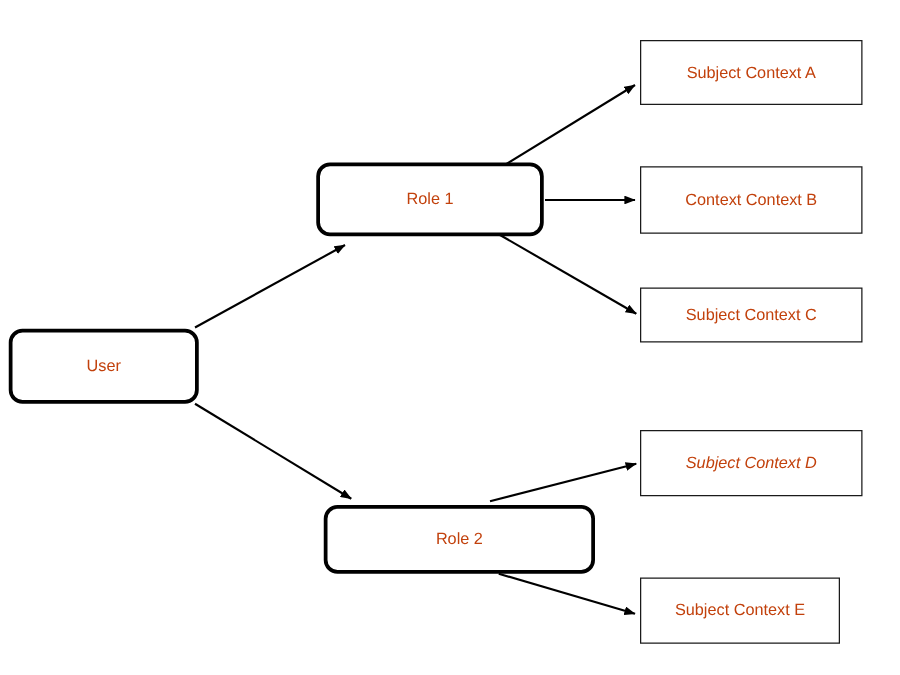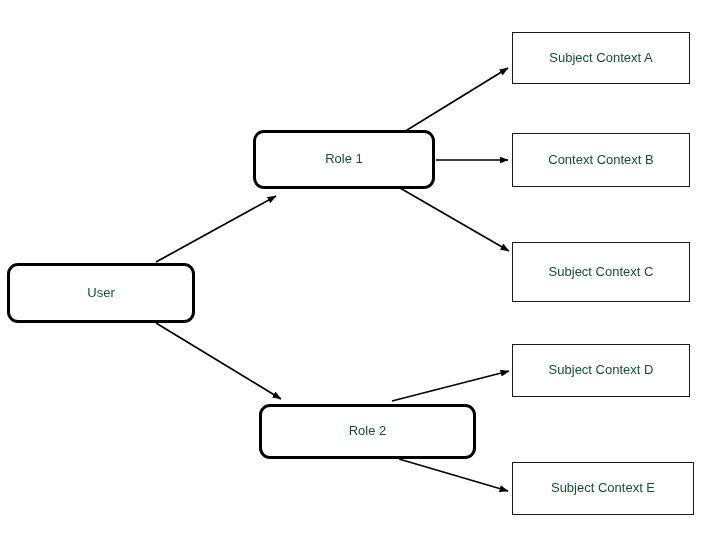--- a/index.html
+++ b/index.html
@@ -22,21 +22,21 @@
     width: 720px;
     height: 540px;
   }
   .node {
     position: absolute;
     box-sizing: border-box;
     display: flex;
     align-items: center;
     justify-content: center;
     background: #ffffff;
-    color: #14532d;
+    color: #c2410c;
     font-family: "Liberation Sans", sans-serif;
     font-size: 13px;
     line-height: 1.1;
     text-align: center;
     z-index: 2;
   }
   .node-actor {
     border: 3px solid #000000;
     border-radius: 11px;
   }
@@ -63,45 +63,45 @@
         <line x1="156" y1="262" x2="276" y2="196" marker-end="url(#arrowhead)"></line>
         <line x1="156" y1="323" x2="281" y2="399" marker-end="url(#arrowhead)"></line>
         <line x1="399" y1="135" x2="508" y2="68" marker-end="url(#arrowhead)"></line>
         <line x1="436" y1="160" x2="508" y2="160" marker-end="url(#arrowhead)"></line>
         <line x1="400" y1="188" x2="509" y2="251" marker-end="url(#arrowhead)"></line>
         <line x1="392" y1="401" x2="509" y2="371" marker-end="url(#arrowhead)"></line>
         <line x1="399" y1="459" x2="508" y2="491" marker-end="url(#arrowhead)"></line>
       </g>
   </svg>
 
-  <div class="node node-actor" style="left: 7px; top: 263px; width: 188px; height: 60px;">
+  <div class="node node-actor" style="left: 7px; top: 263px; width: 152px; height: 60px;">
     <span class="node-label">User</span>
   </div>
 
   <div class="node node-actor" style="left: 253px; top: 130px; width: 182px; height: 59px;">
     <span class="node-label">Role 1</span>
   </div>
 
   <div class="node node-actor" style="left: 259px; top: 404px; width: 217px; height: 55px;">
     <span class="node-label">Role 2</span>
   </div>
 
   <div class="node node-context" style="left: 512px; top: 32px; width: 178px; height: 52px;">
     <span class="node-label">Subject Context A</span>
   </div>
 
   <div class="node node-context" style="left: 512px; top: 133px; width: 178px; height: 54px;">
     <span class="node-label">Context Context B</span>
   </div>
 
-  <div class="node node-context" style="left: 512px; top: 230px; width: 178px; height: 60px; margin-top: 12px;">
+  <div class="node node-context" style="left: 512px; top: 230px; width: 178px; height: 44px;">
     <span class="node-label">Subject Context C</span>
   </div>
 
-  <div class="node node-context" style="left: 512px; top: 344px; width: 178px; height: 53px;">
+  <div class="node node-context" style="left: 512px; top: 344px; width: 178px; height: 53px; font-style: italic;">
     <span class="node-label">Subject Context D</span>
   </div>
 
-  <div class="node node-context" style="left: 512px; top: 462px; width: 182px; height: 53px;">
+  <div class="node node-context" style="left: 512px; top: 462px; width: 160px; height: 53px;">
     <span class="node-label">Subject Context E</span>
   </div>
 
 </div>
 
 </body></html>

